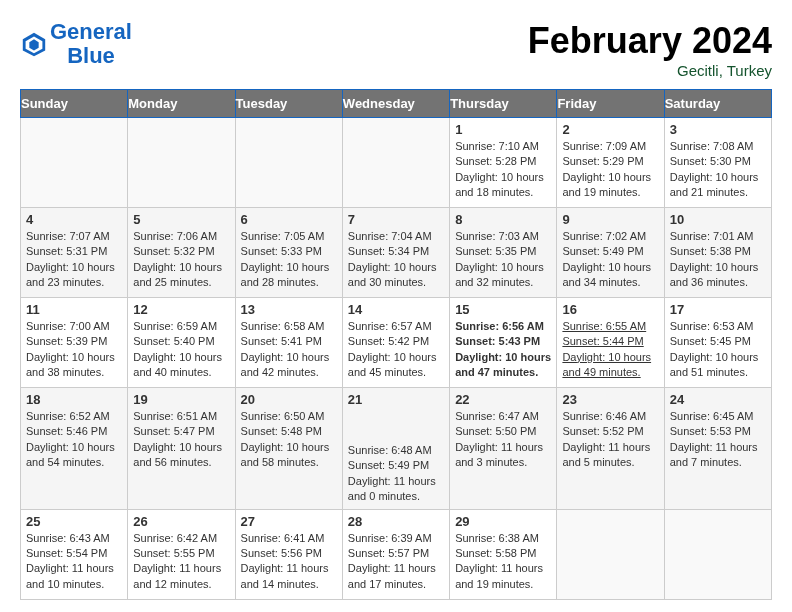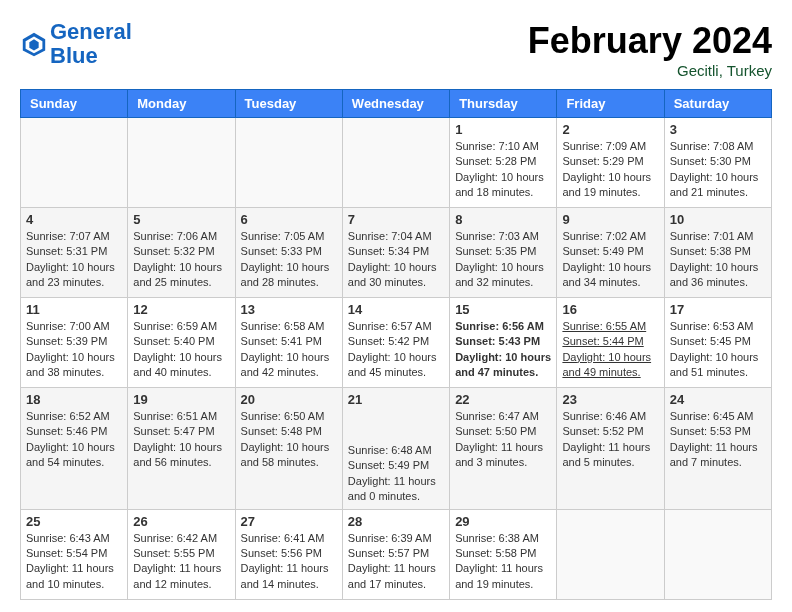--- a/index.html
+++ b/index.html
@@ -12,20 +12,21 @@
     }
     .header {
       display: flex;
       justify-content: space-between;
       align-items: flex-start;
       margin-bottom: 10px;
     }
     .logo {
       display: flex;
       align-items: center;
+      text-align: center;
     }
     .logo-text {
       font-size: 22px;
       font-weight: bold;
       color: #333;
       line-height: 1.1;
     }
     .logo-text span {
       color: #1565C0;
     }
@@ -45,24 +46,24 @@
     .location {
       font-size: 15px;
       color: #14532d;
     }
     table {
       width: 100%;
       border-collapse: collapse;
       table-layout: fixed;
     }
     th {
-      background-color: #3b82f6;
+      background-color: #737373;
       color: #fff;
       font-size: 13px;
-      padding: 6px 9px;
+      padding: 6px 0;
       text-align: left;
       border: 1px solid #1565C0;
     }
     td {
       border: 1px solid #ccc;
       vertical-align: top;
       padding: 4px 5px;
       height: 90px;
       font-size: 11px;
       color: #333;

